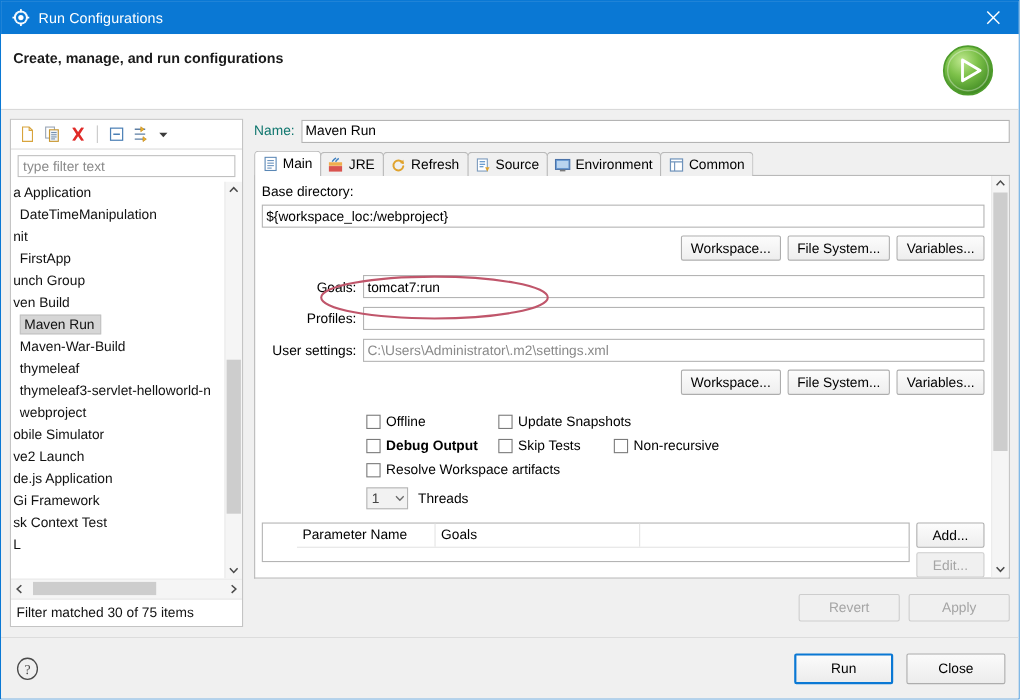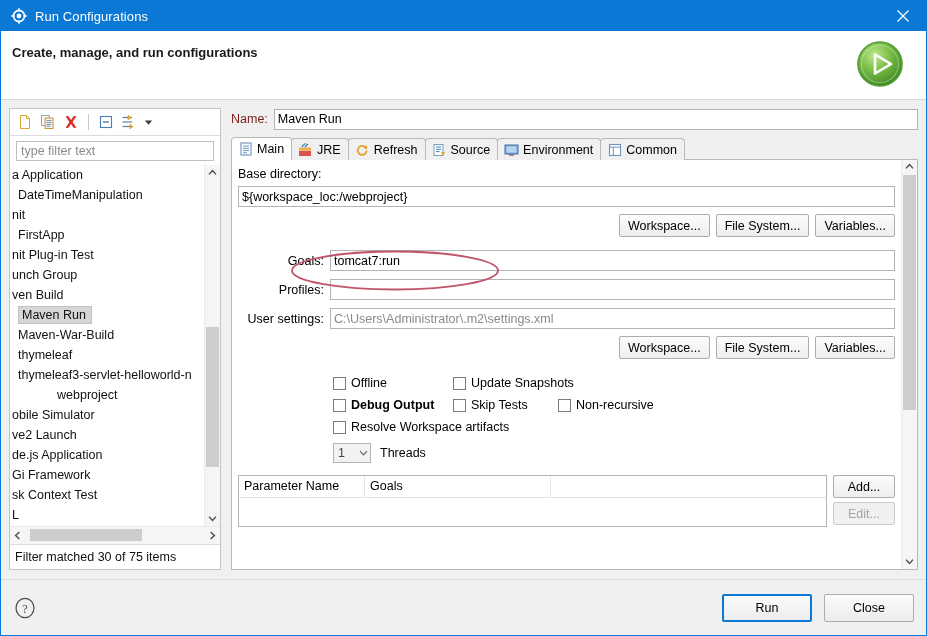--- a/index.html
+++ b/index.html
@@ -239,21 +239,21 @@
   #namerow {
     display: flex;
     align-items: center;
     height: 22px;
     flex: 0 0 22px;
     margin-bottom: 7px;
   }
   #namerow .lbl {
     font-size: 12.5px;
     margin-right: 6px;
-    color: #7f1d1d;
+    color: #0f766e;
   }
   #namerow .field {
     flex: 1 1 auto;
     height: 21px;
     border: 1px solid #b4b4b4;
     background: #ffffff;
     box-sizing: border-box;
     display: flex; align-items: center;
     padding: 0 3px;
   }
@@ -593,28 +593,27 @@
       <div id="filterbox">
         <input type="text" placeholder="type filter text" style="">
       </div>
 
       <div id="treewrap">
         <div id="treelist">
             <div class="tree-item selrow"><span>a Application</span></div>
             <div class="tree-item selrow" style="padding-left: 8px;"><span>DateTimeManipulation</span></div>
             <div class="tree-item selrow"><span>nit</span></div>
             <div class="tree-item selrow" style="padding-left: 8px;"><span>FirstApp</span></div>
-            <div class="tree-item selrow"><span>nit Plug-in Test</span></div>
             <div class="tree-item selrow"><span>unch Group</span></div>
             <div class="tree-item selrow"><span>ven Build</span></div>
             <div class="tree-item selrow" style="padding-left: 8px;"><span style="background: rgb(214, 214, 214); padding: 1px 5px 1px 3px; border: 1px solid rgb(194, 194, 194);">Maven Run</span></div>
             <div class="tree-item selrow" style="padding-left: 8px;"><span>Maven-War-Build</span></div>
             <div class="tree-item selrow" style="padding-left: 8px;"><span>thymeleaf</span></div>
             <div class="tree-item selrow" style="padding-left: 8px;"><span>thymeleaf3-servlet-helloworld-n</span></div>
-            <div class="tree-item selrow" style="padding-left: 8px; margin-left: 39px;"><span>webproject</span></div>
+            <div class="tree-item selrow" style="padding-left: 8px;"><span>webproject</span></div>
             <div class="tree-item selrow"><span>obile Simulator</span></div>
             <div class="tree-item selrow"><span>ve2 Launch</span></div>
             <div class="tree-item selrow"><span>de.js Application</span></div>
             <div class="tree-item selrow"><span>Gi Framework</span></div>
             <div class="tree-item selrow"><span>sk Context Test</span></div>
             <div class="tree-item selrow"><span>L</span></div>
           </div>
         <div class="vscroll">
           <div class="arrow-up">
             <svg width="9" height="7" viewBox="0 0 9 7">
@@ -806,21 +805,21 @@
                   <svg width="9" height="6" viewBox="0 0 9 6">
                       <polyline points="1,1.2 4.5,4.8 8,1.2" fill="none" stroke="#6a6a6a" stroke-width="1.2"></polyline>
                     </svg>
                 </span>
               </div>
               <span class="cblabel" style="margin-left:9px;">Threads</span>
             </div>
           </div>
 
           <div style="display:flex; margin-top:9px; gap:6px;">
-            <div id="paramtable" style="flex:1 1 auto; height:52px;">
+            <div id="paramtable" style="flex:1 1 auto; height:36px;padding-left:31px;">
               <div class="thead">
                 <div class="th c0">Parameter Name</div>
                 <div class="th c1">Goals</div>
                 <div class="th c2"></div>
               </div>
             </div>
             <div style="display:flex; flex-direction:column; gap:4px; width:62px; flex:0 0 62px;">
               <div class="btn" style="min-width:0; width:62px;">Add...</div>
               <div class="btn disabled" style="min-width:0; width:62px;">Edit...</div>
             </div>
@@ -836,20 +835,24 @@
           </div>
           <div class="thumb" style="top:16px;height:235px;"></div>
           <div class="arrow-dn">
             <svg width="9" height="7" viewBox="0 0 9 7">
                 <polyline points="1,1.6 4.5,5.4 8,1.6" fill="none" stroke="#4b4b4b" stroke-width="1.4"></polyline>
               </svg>
           </div>
         </div>
       </div>
 
+      <div id="applyrow">
+        <div class="btn disabled" style="width:92px;height:25px;">Revert</div>
+        <div class="btn disabled" style="width:92px;height:25px;">Apply</div>
+      </div>
 
     </div>
   </div>
 
   <div id="footer">
     <div class="help">
       <svg width="22" height="22" viewBox="0 0 22 22">
         <ellipse cx="11" cy="11" rx="9" ry="9.6" fill="none" stroke="#4a4a4a" stroke-width="1.2"></ellipse>
         <text x="11" y="15.6" font-family="Liberation Serif, serif" font-size="12.5" fill="#4a4a4a" text-anchor="middle">?</text>
       </svg>

